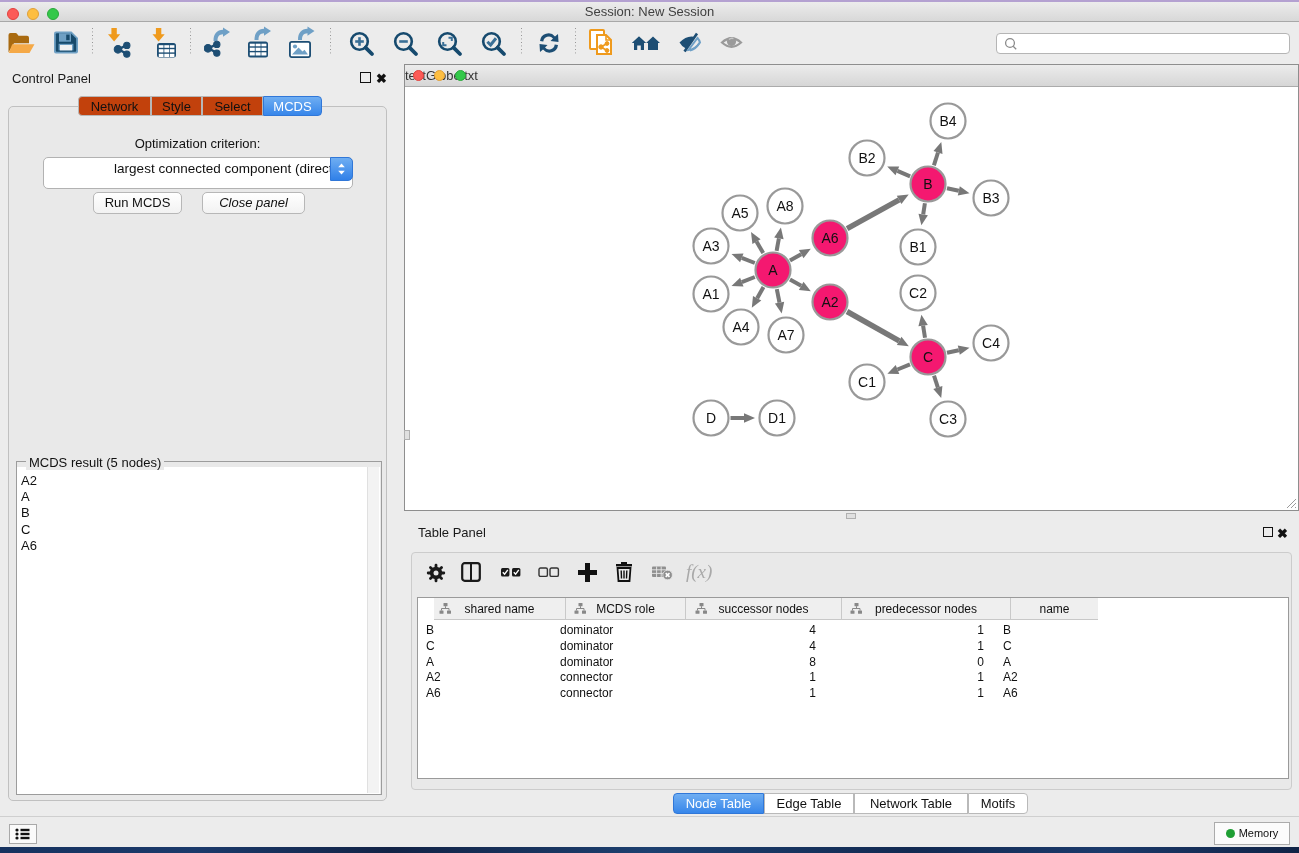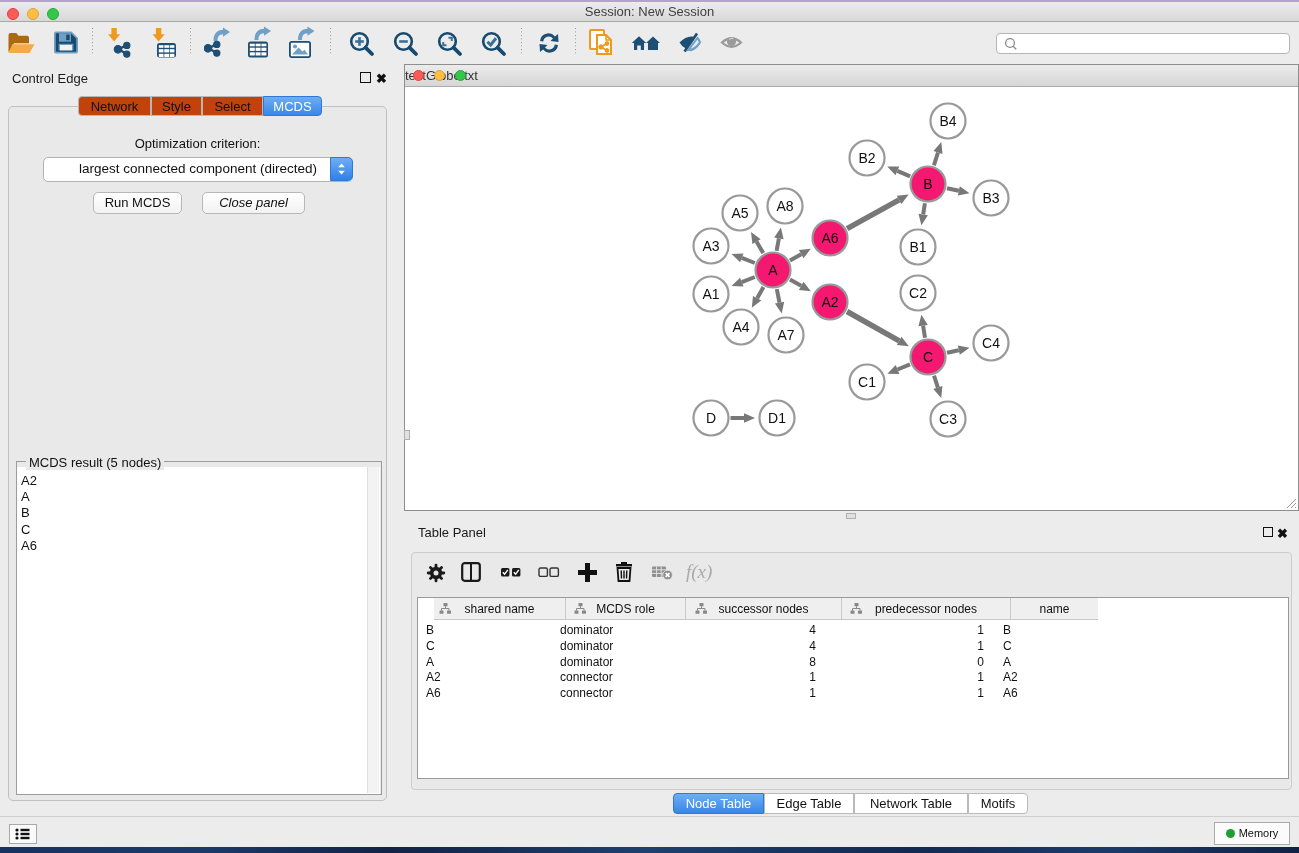--- a/index.html
+++ b/index.html
@@ -21,23 +21,23 @@
 
 .cp-title { left:12px; top:71px; font-size:13px; color:#1a1a1a; }
 .panelicons { font-size:12px; color:#111; }
 .cp-box { left:8px; top:106px; width:379px; height:695px; background:#e9e9e9;
   border:1px solid #c0c0c0; border-radius:5px; }
 .tabs { top:96px; height:20px; font-size:13px; }
 .tab { position:absolute; top:0; height:20px; background:#c2410c; border:1px solid #b7b7b7;
   text-align:center; line-height:19px; color:#111; }
 .tab.sel { background:linear-gradient(#6faef2,#3786ea); color:#fff; border-color:#3077d8; }
 .opt-label { left:8px; top:136px; width:379px; text-align:center; font-size:13px; color:#111; }
-.dropdown { left:43px; top:157px; width:310px; height:25px; background:#fff;
+.dropdown { left:43px; top:157px; width:310px; height:32px; background:#fff;
   border:1px solid #b2b2b2; border-radius:5px; font-size:13.5px; color:#111;
-  line-height:22px; text-align:center; }
+  line-height:22px; text-align:right; }
 .dd-btn { right:-1px; top:-1px; width:23px; height:24px; border-radius:0 5px 5px 0;
   background:linear-gradient(#6faef2,#3080e8); border:1px solid #3077d8; }
 .btn { position:absolute; background:linear-gradient(#ffffff,#f2f2f2); border:1px solid #b7b7b7;
   border-radius:5px; font-size:13px; color:#111; text-align:center; height:22px; line-height:20px; }
 .fieldset { left:16px; top:461px; width:366px; height:334px; border:1px solid #9c9c9c; }
 .fs-label { left:26px; top:455px; font-size:13px; color:#111; background:#e9e9e9; padding:0 3px; z-index:5;text-align:right; }
 .listbox { left:17px; top:467px; width:363px; height:327px; background:#fff; }
 .listbox .sb { position:absolute; right:1px; top:0px; width:12px; height:326px; background:#f3f3f3; border-left:1px solid #e0e0e0;}
 .listitems { left:21px; top:473px; font-size:13px; color:#111; line-height:16.2px; z-index:6; }
 
@@ -235,21 +235,21 @@
 <div class="abs tsep" style="left:330px"></div>
 <div class="abs tsep" style="left:521px"></div>
 <div class="abs tsep" style="left:575px"></div>
 <div class="abs searchbox">
     <svg width="16" height="16" style="position:absolute;left:6px;top:2px" viewBox="0 0 16 16">
       <circle cx="7" cy="7" r="4.4" fill="none" stroke="#8a8a8a" stroke-width="1.3"></circle>
       <line x1="10.2" y1="10.2" x2="13.2" y2="13.2" stroke="#8a8a8a" stroke-width="1.3"></line>
     </svg>
   </div>
 
-<div class="abs cp-title">Control Edge</div>
+<div class="abs cp-title">Control Panel</div>
 <div class="abs panelicons" style="left:360px;top:72px;width:11px;height:11px;border:1.5px solid #111"></div>
 <div class="abs panelicons" style="left:376px;top:71px;font-weight:bold;font-size:13px">✖</div>
 <div class="abs cp-box"></div>
 <div class="abs tabs">
   <div class="tab" style="left:78px;width:73px;border-radius:4px 0 0 4px;">Network</div>
   <div class="tab" style="left:151px;width:51px;">Style</div>
   <div class="tab" style="left:202px;width:61px;">Select</div>
   <div class="tab sel" style="left:263px;width:59px;border-radius:0 4px 4px 0;">MCDS</div>
 </div>
 <div class="abs opt-label">Optimization criterion:</div>

